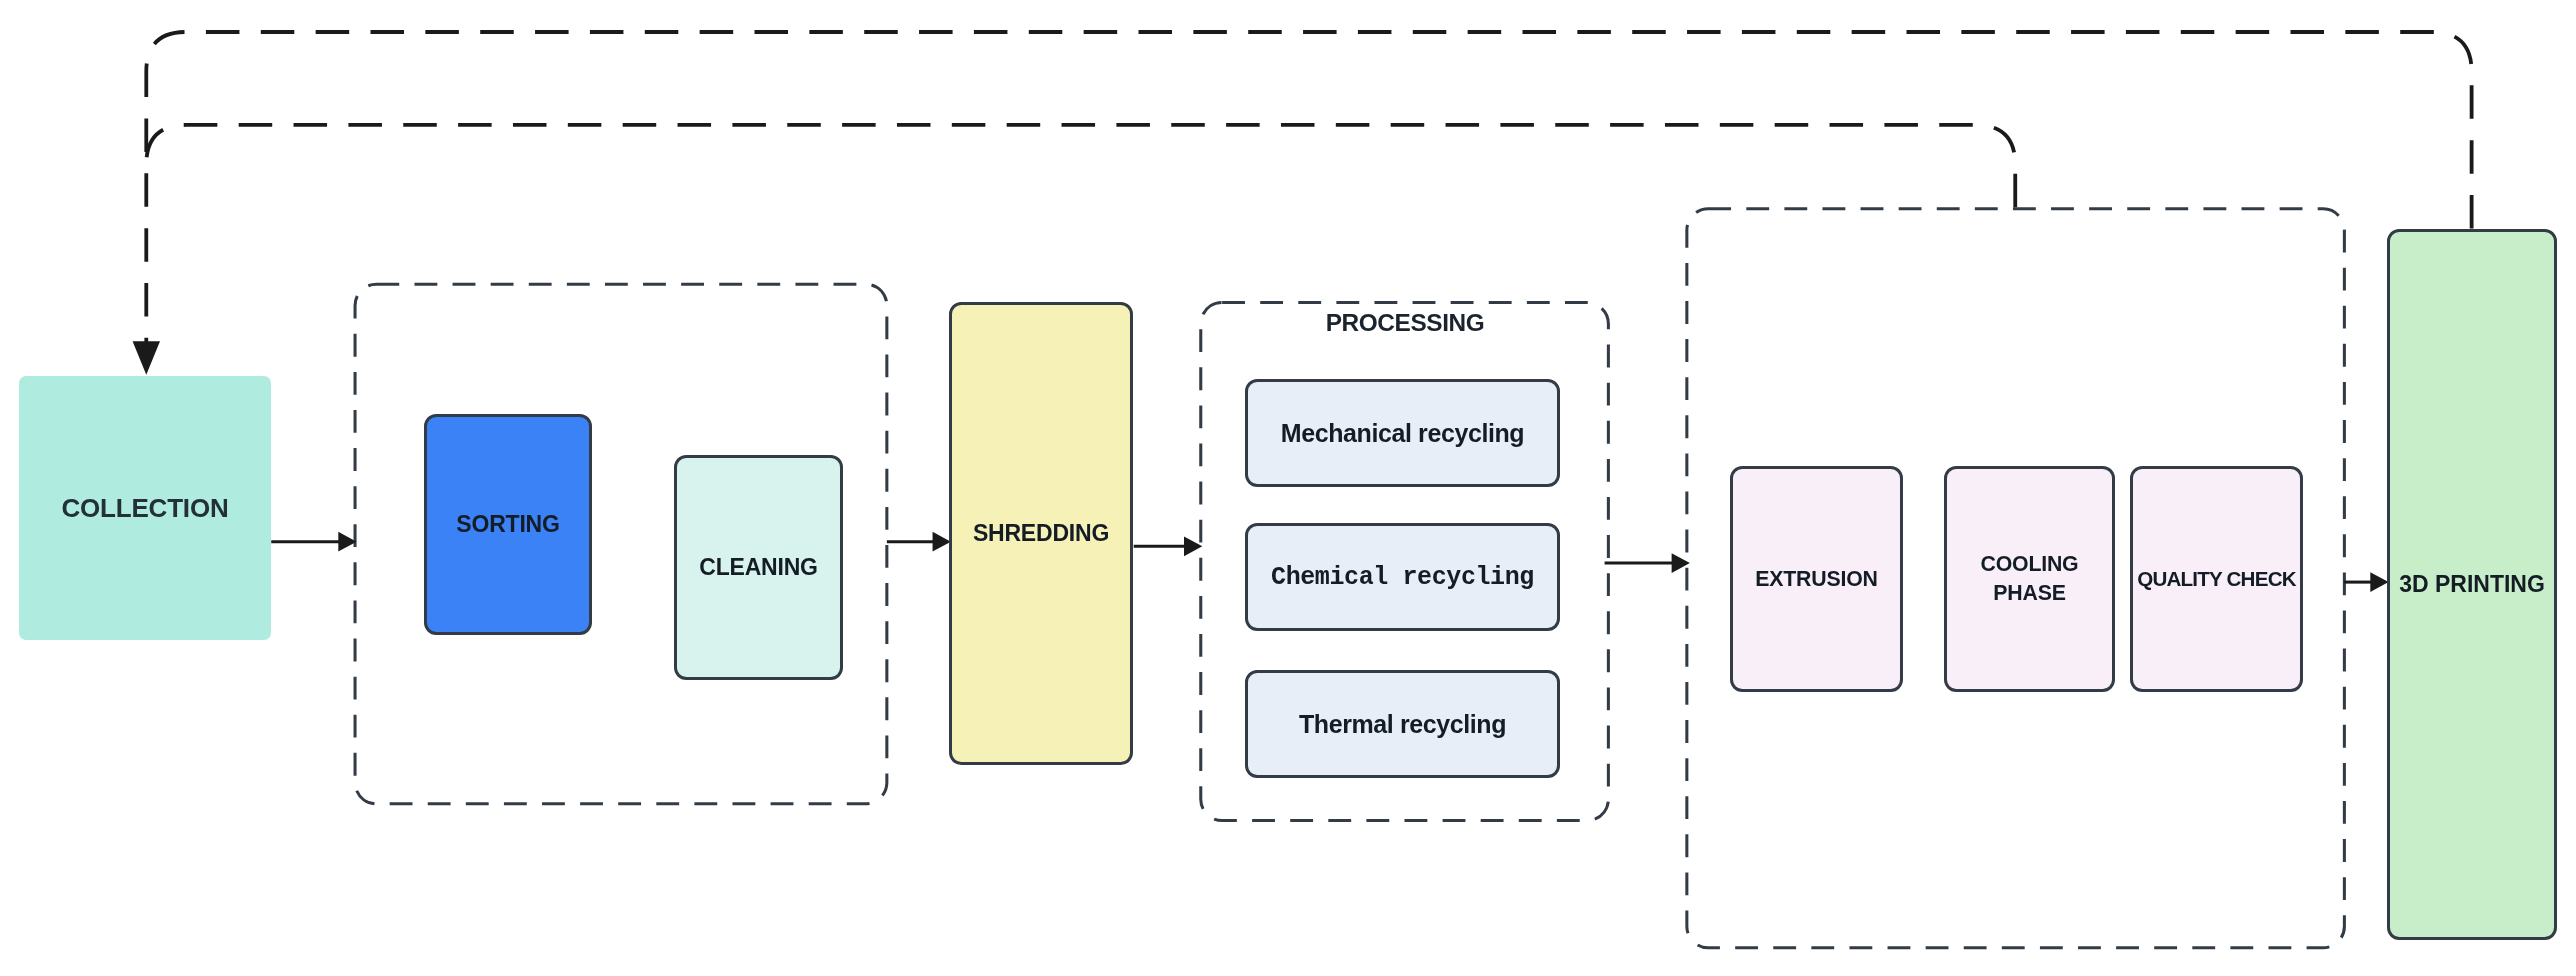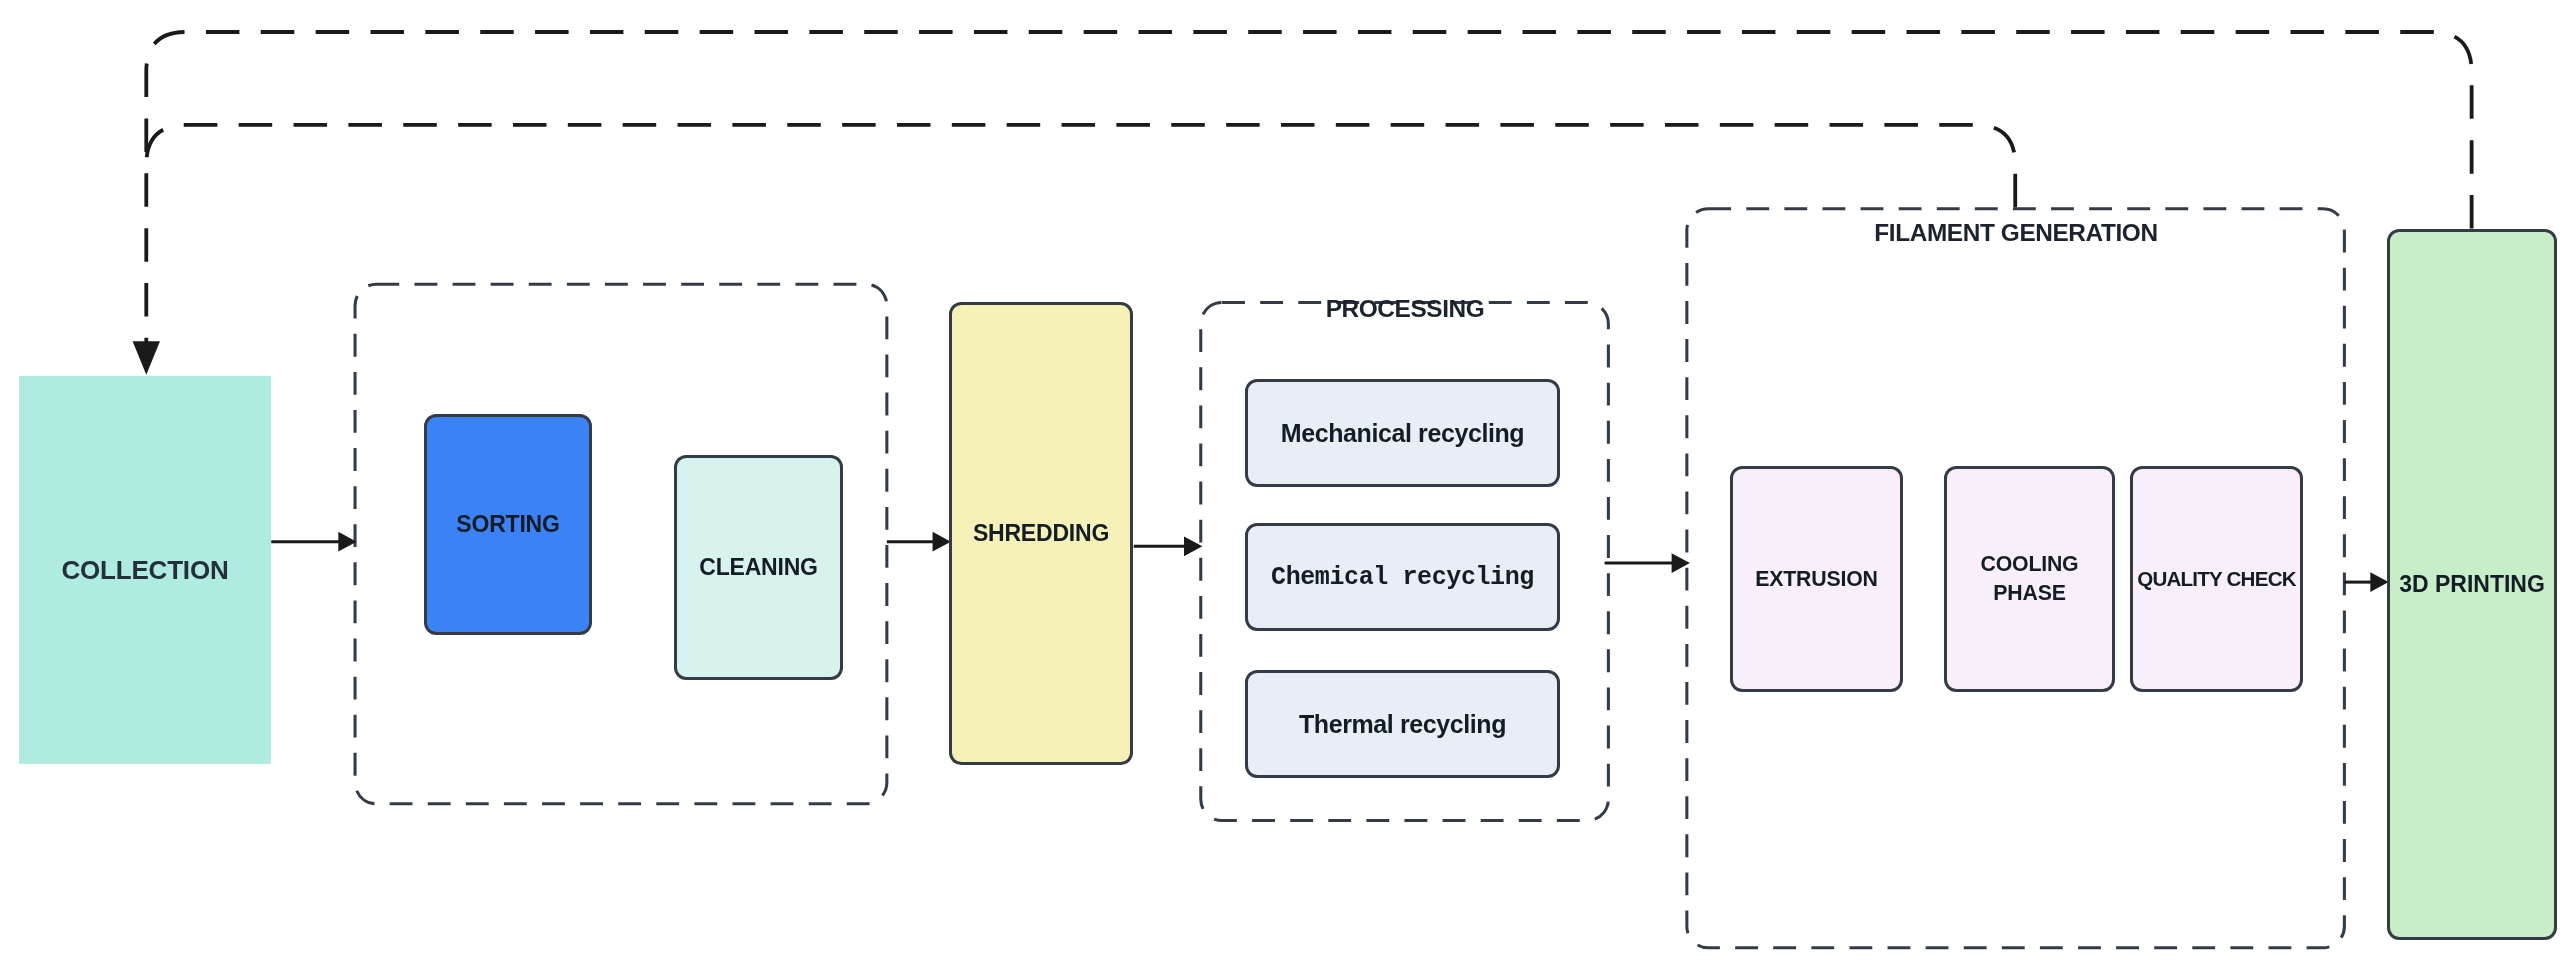--- a/index.html
+++ b/index.html
@@ -30,22 +30,22 @@
     text-align: center;
     font-weight: bold;
     color: #141c26;
     letter-spacing: -0.2px;
   }
   .bordered {
     border: 3px solid #333c46;
     border-radius: 12.2px;
   }
   .node-collection {
-    left: 19px; top: 376px; width: 252px; height: 388px;
-    border-radius: 0;
+    left: 19px; top: 376px; width: 252px; height: 264px;
+    border-radius: 7px;
     font-size: 26px;
     color: #243038;
   }
   .node-sorting   { left: 424px; top: 414px; width: 168px; height: 221px; font-size: 23px; }
   .node-cleaning  { left: 674px; top: 411px; width: 169px; height: 225px; font-size: 23px; }
   .node-shredding { left: 949px; top: 302px; width: 184px; height: 463px; font-size: 23px; }
   .node-recycling { left: 1245px; width: 315px; height: 108px; font-size: 25px; letter-spacing: -0.4px; }
   .node-mechanical { top: 379px; }
   .node-chemical   { top: 523px; }
   .node-thermal    { top: 670px; }
@@ -54,21 +54,21 @@
   .node-quality   { left: 2130px; top: 466px; width: 173px; height: 226px; font-size: 20.6px; white-space: nowrap; letter-spacing: -0.8px; }
   .node-printing  { left: 2387px; top: 229px; width: 170px; height: 711px; font-size: 23px; white-space: nowrap; letter-spacing: 0px; }
   .group-label {
     position: absolute;
     text-align: center;
     font-weight: bold;
     color: #1b242e;
     letter-spacing: -0.4px;
   }
   .label-processing {
-    left: 1201px; top: 295px; width: 408px; font-size: 24.4px;
+    left: 1201px; top: 309px; width: 408px; font-size: 24.4px;
   }
   .label-filament {
     left: 1687px; top: 219px; width: 658px; font-size: 24.4px;
   }
 </style>
 </head>
 <body>
 
 <div class="canvas">
 
@@ -122,21 +122,20 @@
   </div>
 
   <div class="node bordered node-recycling node-chemical" style="background-color: rgb(232, 238, 248); font-family: Liberation Mono, monospace;">
     <span>Chemical recycling</span>
   </div>
 
   <div class="node bordered node-recycling node-thermal" style="background-color: rgb(232, 238, 248);">
     <span>Thermal recycling</span>
   </div>
 
-  <div class="group-label label-filament">FILAMENT GENERATION</div>
 
   <div class="node bordered node-extrusion" style="background-color: rgb(248, 239, 249);">
     <span>EXTRUSION</span>
   </div>
 
   <div class="node bordered node-cooling" style="background-color: rgb(248, 239, 249);">
     <span>COOLING PHASE</span>
   </div>
 
   <div class="node bordered node-quality" style="background-color: rgb(248, 239, 249);">

